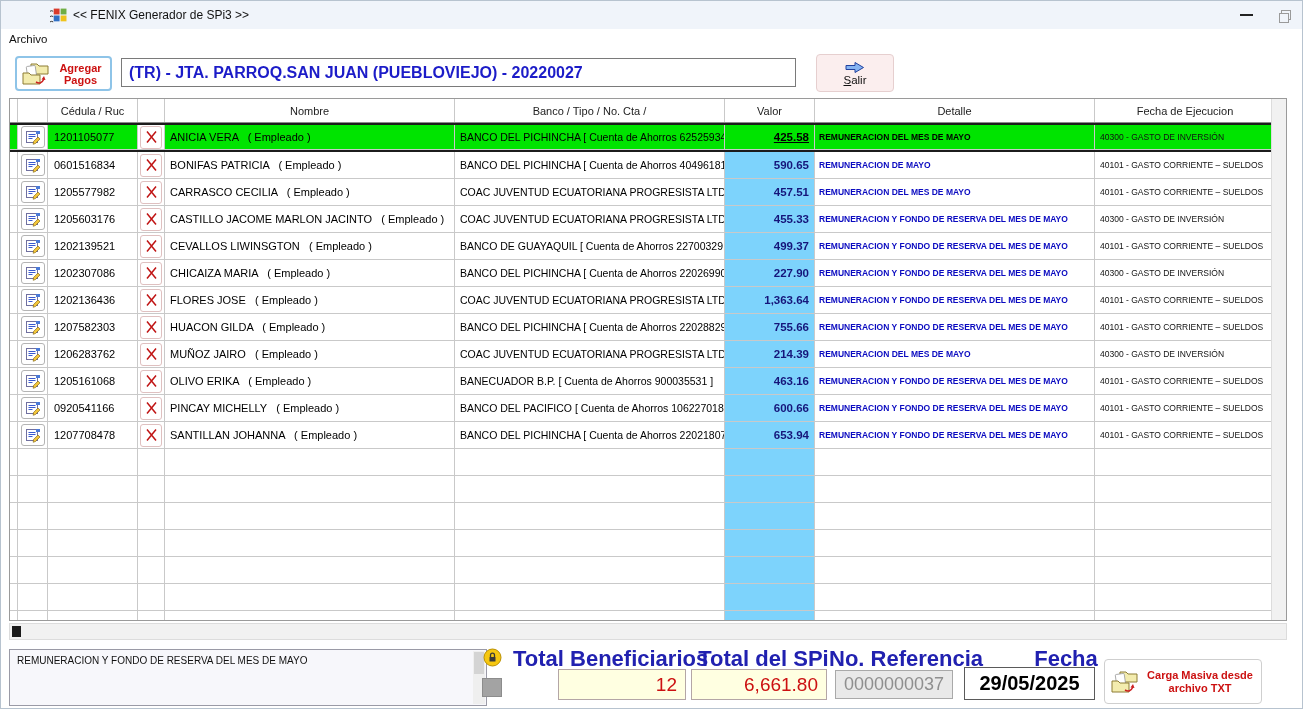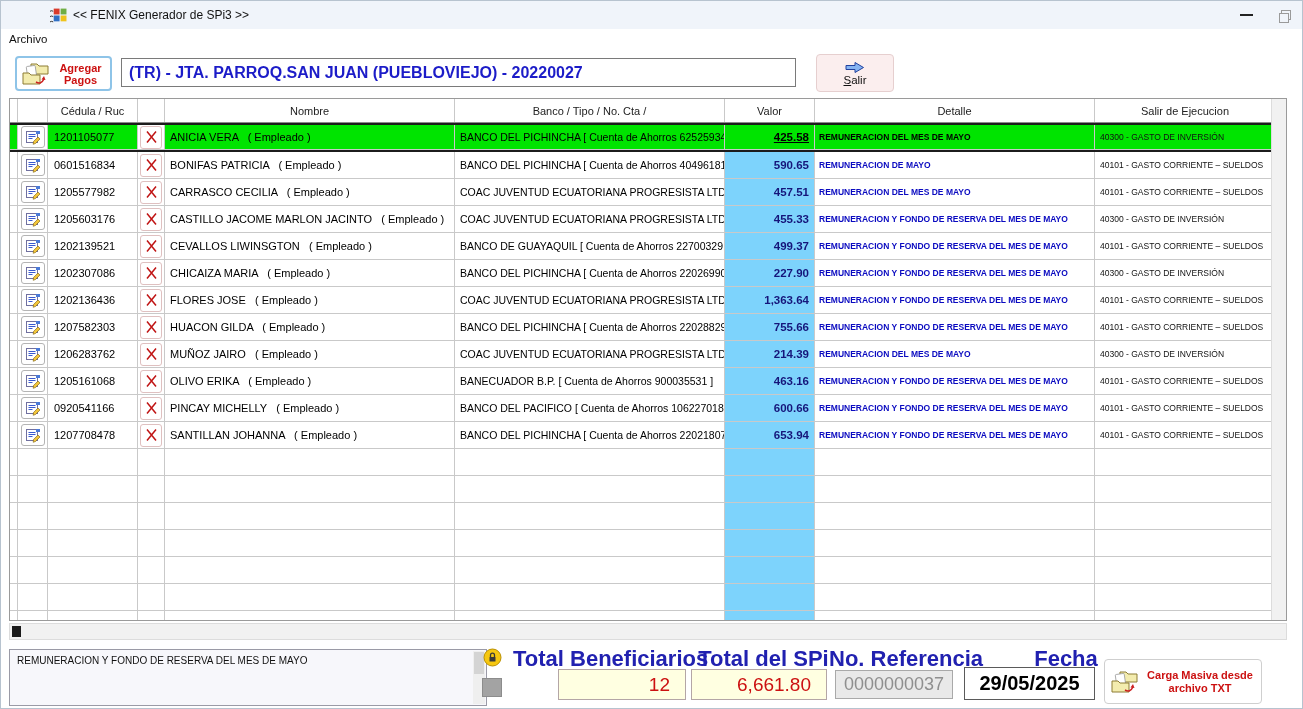--- a/index.html
+++ b/index.html
@@ -87,21 +87,21 @@
                 padding:5px 18px 0 7px; }
   .detail-box .tscroll { position:absolute; right:1px; top:1px; bottom:1px; width:12px; background:#efefef; }
   .detail-box .tthumb { position:absolute; left:1px; top:1px; width:10px; height:22px; background:#d4d4d4; }
 
   .lock-badge { position:absolute; left:482px; top:2px; width:19px; height:19px; }
   .gray-square { position:absolute; left:481px; top:32px; width:20px; height:19px; background:#a3a3a3; border:1px solid #8c8c8c; }
 
   .f-label { position:absolute; top:0; font-size:22px; font-weight:600; color:#2121b0; text-align:center; white-space:nowrap; }
   .f-field { position:absolute; top:23px; height:31px; border:1px solid #b4a6a6;
              font-size:19px; display:flex; align-items:center; }
-  .fy { background:#ffffe1; color:#cc1111; justify-content:flex-end; padding-right:15px; }
+  .fy { background:#ffffe1; color:#cc1111; justify-content:flex-end; padding-right:8px; }
   .lbl-benef { left:512px; width:175px; }
   .fld-benef { left:557px; width:128px; }
   .lbl-spi   { left:695px; width:135px; }
   .fld-spi   { left:690px; width:136px; }
   .lbl-ref   { left:828px; width:130px; }
   .fld-ref   { left:834px; width:118px; top:24px; height:29px; background:#e9e9e9;
                border:1px solid #a9a9a9; color:#8f8f8f; font-size:18px; justify-content:center; }
   .lbl-fecha { left:1000px; width:130px; }
   .fld-fecha { left:963px; width:131px; top:21px; height:33px; background:#fff; border:1px solid #5a5a5a;
                color:#000; font-size:20px; font-weight:600; justify-content:center; }
@@ -169,21 +169,21 @@
       <div class="c col-ban" style="justify-content:center;padding-left:0">
           <span>Banco / Tipo / No. Cta /</span>
         </div>
       <div class="c col-val" style="justify-content:center;background:#fff;padding-right:0;font-weight:normal;color:#222;font-size:11px">
           <span>Valor</span>
         </div>
       <div class="c col-det" style="justify-content:center;padding-left:0;font-weight:normal;color:#222;font-size:11px">
           <span>Detalle</span>
         </div>
       <div class="c col-cod" style="justify-content:center;padding-left:0;font-size:11px">
-          <span>Salir de Ejecucion</span>
+          <span>Fecha de Ejecucion</span>
         </div>
       <div class="c col-fill"></div>
     </div>
     <div>
         <div class="trow selected">
     <div class="c col-gutter"></div>
     <div class="c col-edit">
       <button class="edit-btn">
         <svg width="16" height="15" viewBox="0 0 16 15">
           <rect x="1.5" y="1.5" width="11" height="11" fill="#fff" stroke="#7070a0" stroke-width="1"></rect>

